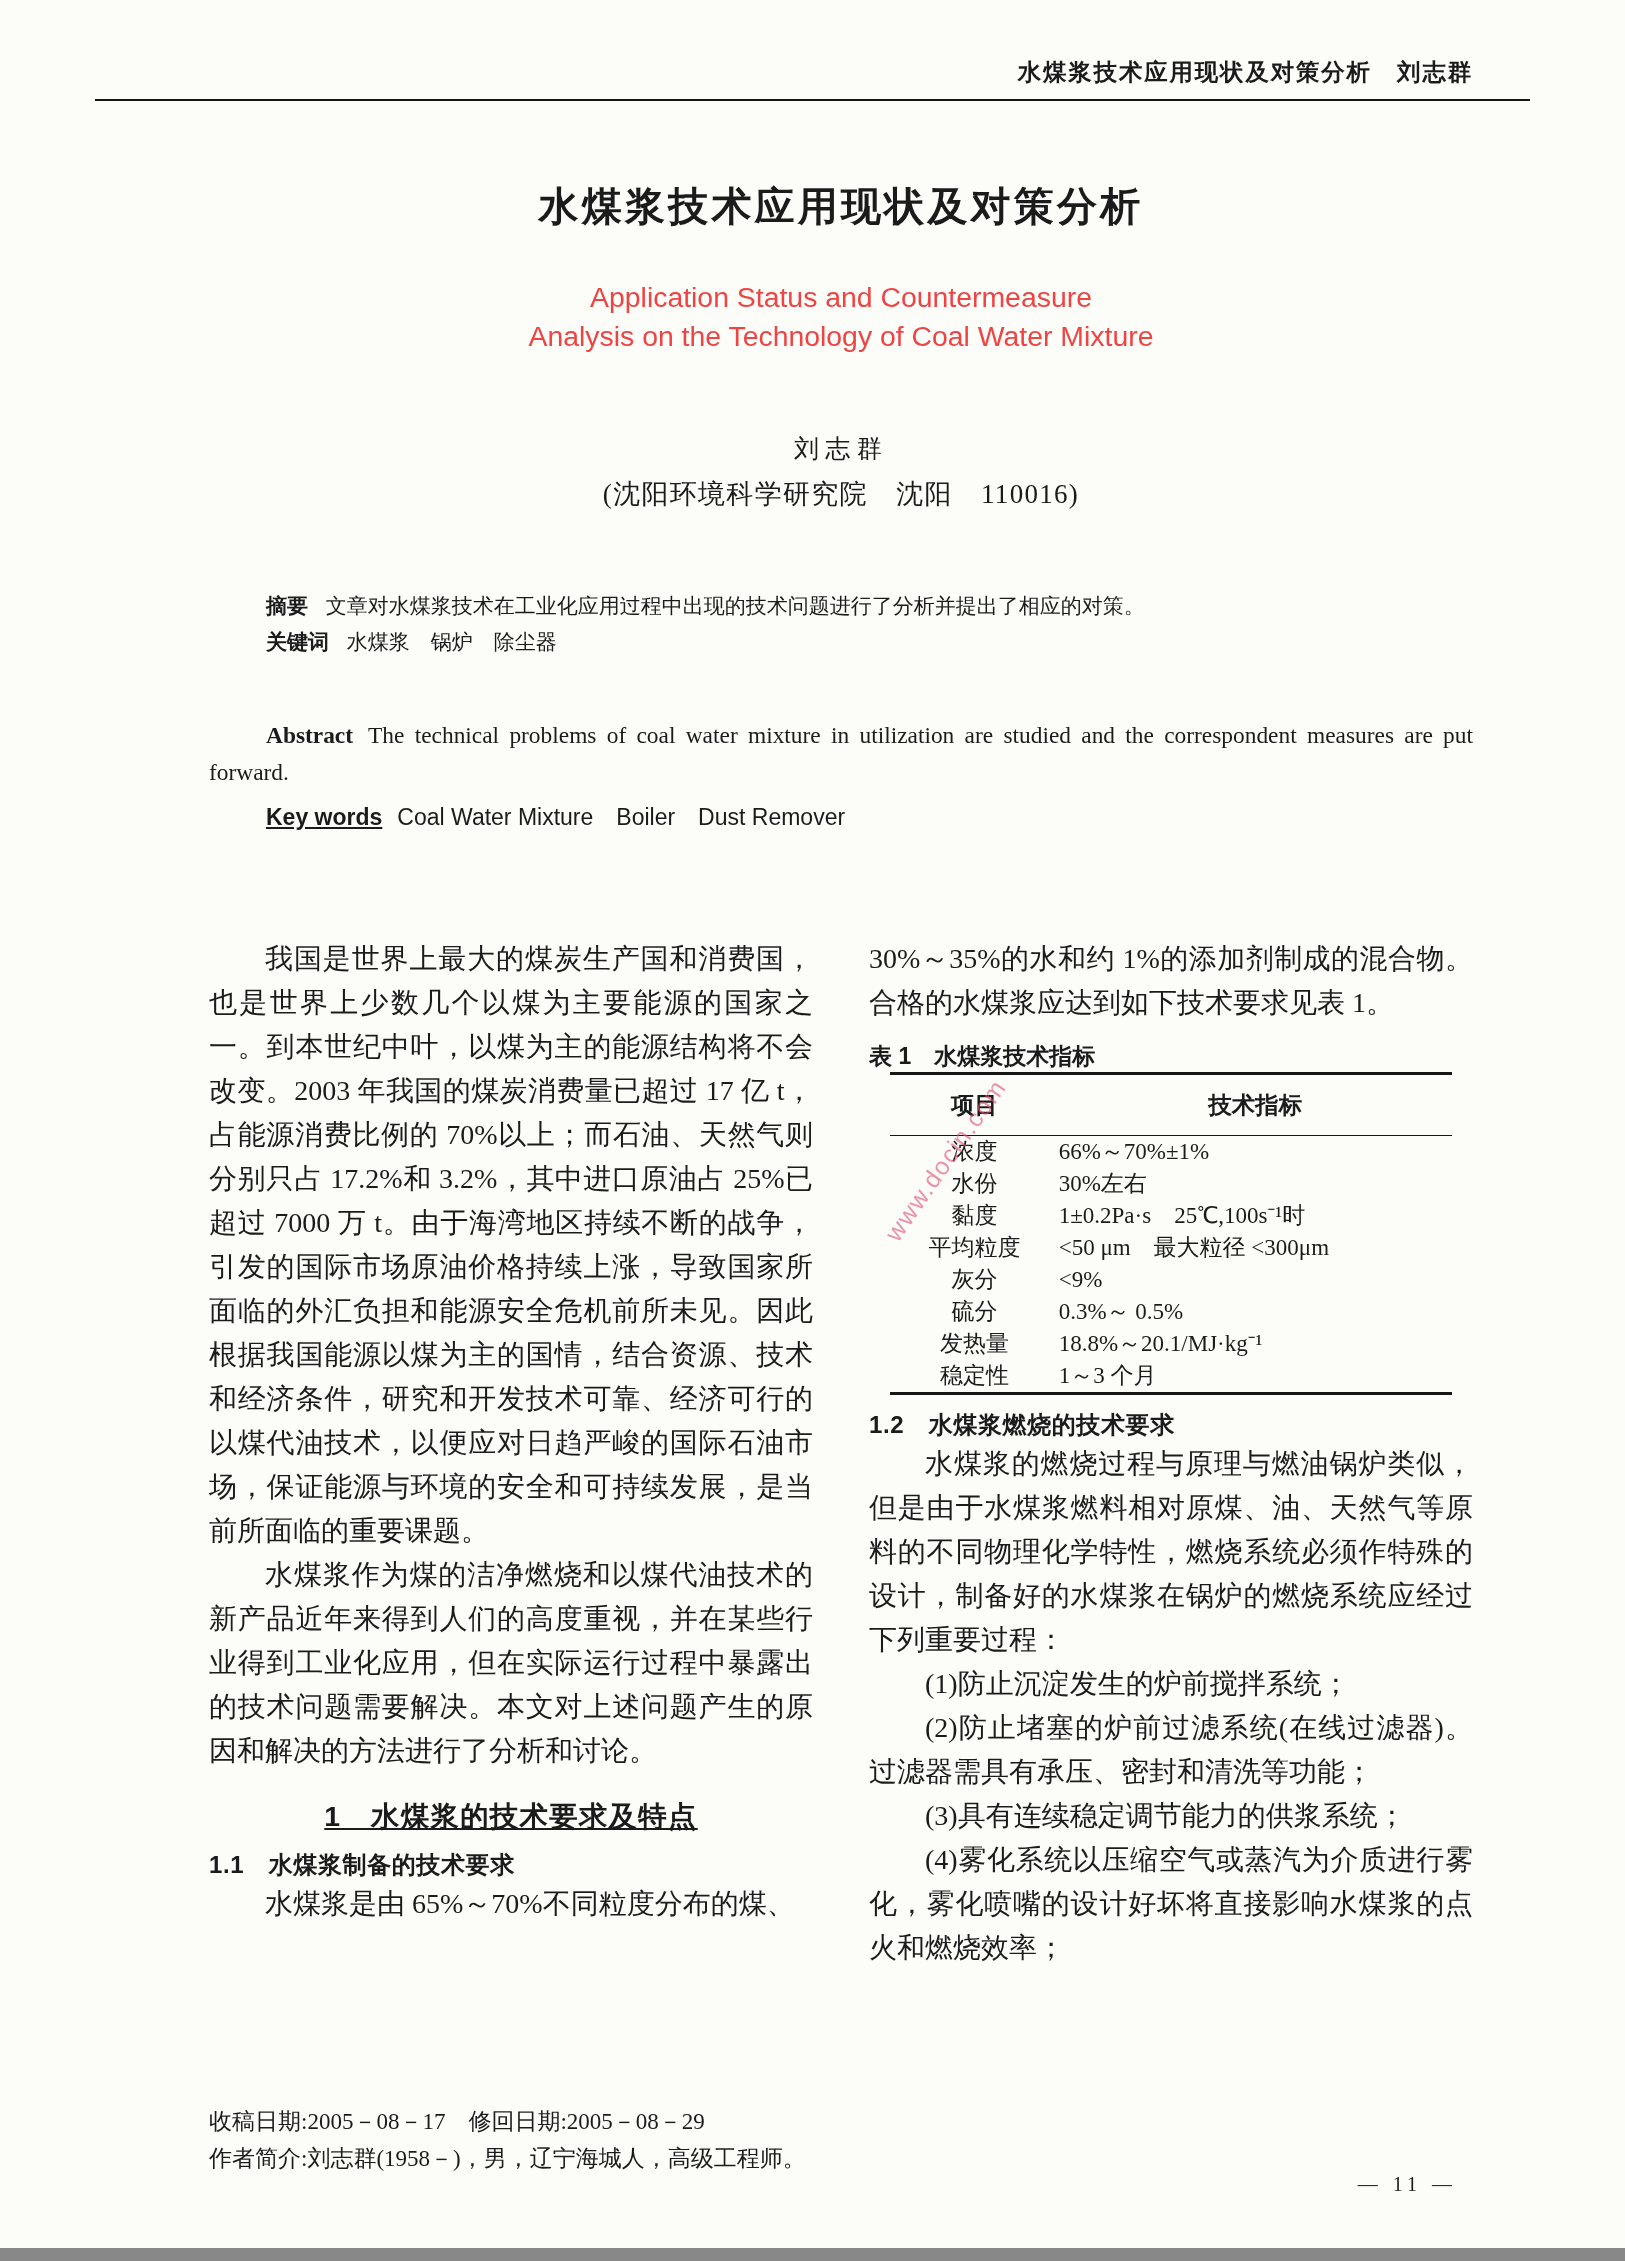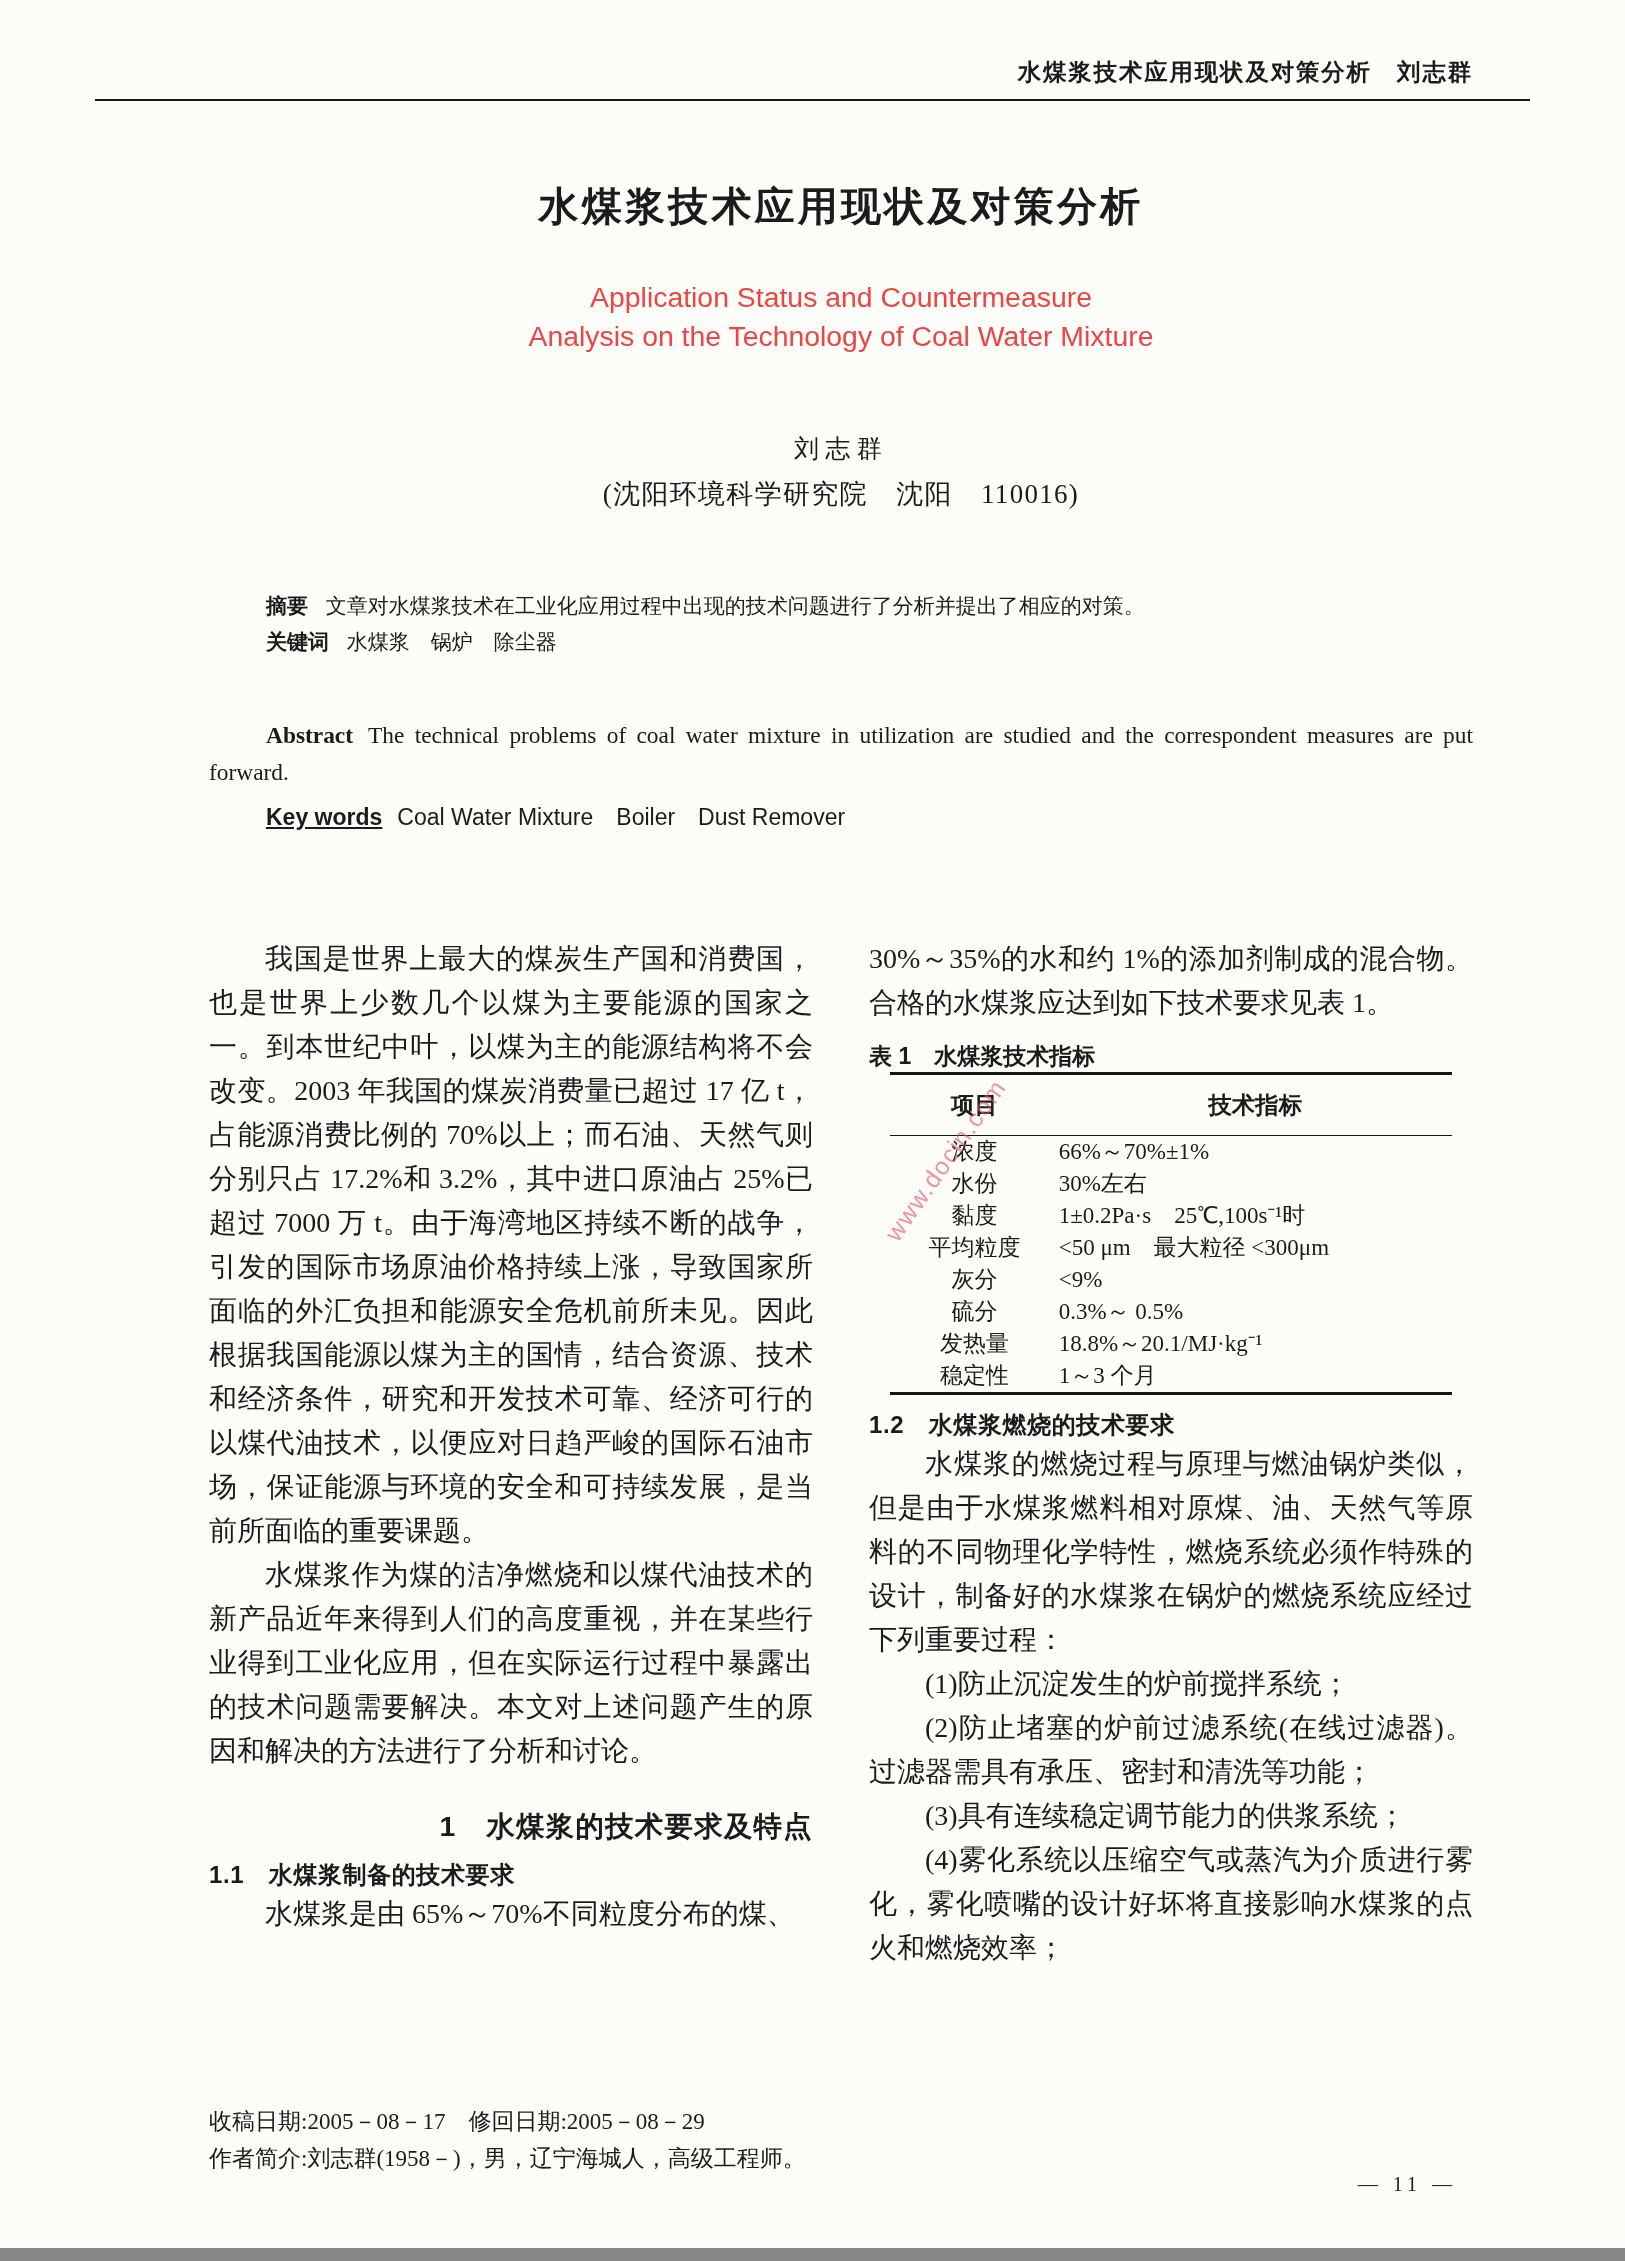--- a/index.html
+++ b/index.html
@@ -64,22 +64,22 @@
   }
   .keywords-en .lbl { font-weight:bold; margin-right:15px;text-decoration:underline; }
 
   .columns { display:flex; gap:56px; margin-top:101px; }
   .col { flex:1; min-width:0; font-size:28px; line-height:44px; text-align:justify; }
   .para { text-indent:2em; }
   .para-cont { text-indent:0; }
   .h-sec1 {
     font-family:"Liberation Sans", sans-serif;
     font-weight:bold; font-size:28.4px;
-    margin-top:35px; line-height:37px;
-    text-align:right; letter-spacing:1.3px;
+    margin-top:25px; line-height:37px;
+    text-align:center; letter-spacing:1.3px;text-decoration:underline;
   }
   .h-sec2 {
     font-family:"Liberation Sans", sans-serif;
     font-weight:bold; font-size:24px;
     margin-top:13px; line-height:34px;
     text-align:left; letter-spacing:0.6px;
   }
   .tbl-caption {
     margin-top:15px; margin-bottom:0;
     font-family:"Liberation Sans", sans-serif;

